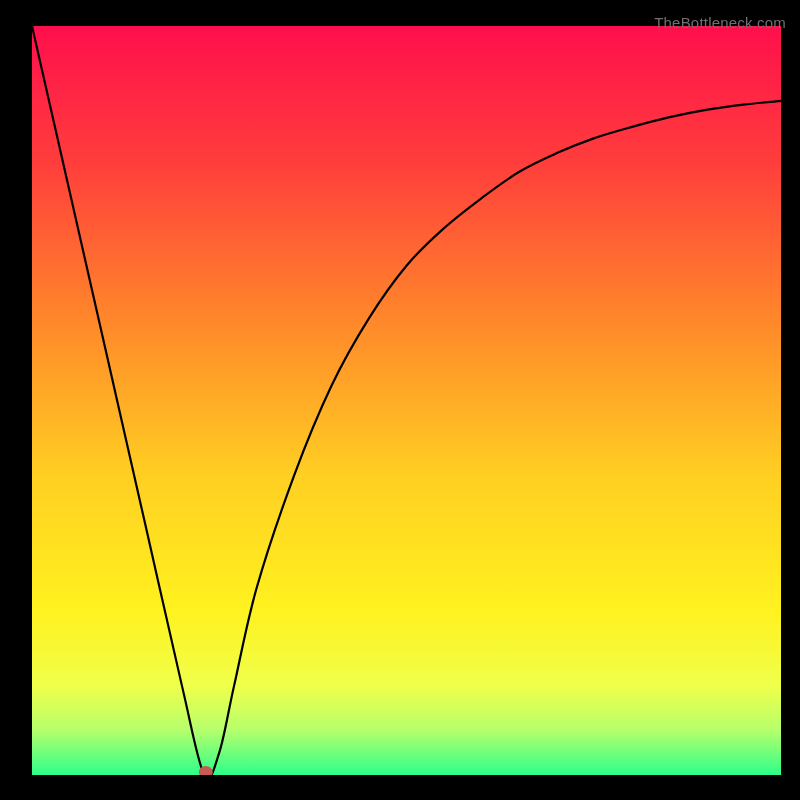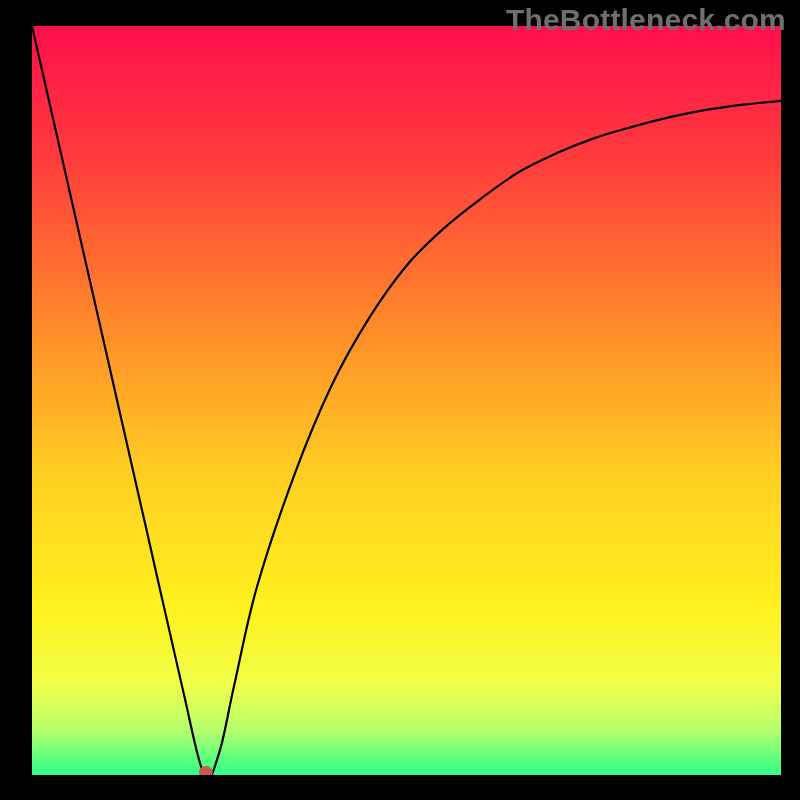--- a/index.html
+++ b/index.html
@@ -12,26 +12,26 @@
     overflow: hidden;
   }
   .container {
     position: relative;
     width: 800px;
     height: 800px;
     background: #000;
   }
   .watermark {
     position: absolute;
-    top: 3px;
+    top: 14px;
     right: 14px;
     color: #6f6f6f;
-    font-size: 30px;
+    font-size: 15px;
     letter-spacing: 0.2px;
-    font-weight: 700;
+    font-weight: 400;
     z-index: 10;
   }
   .plot-outer {
     position: absolute;
     left: 32px;
     top: 26px;
     width: 749px;
     height: 749px;
     background: #000;
   }

